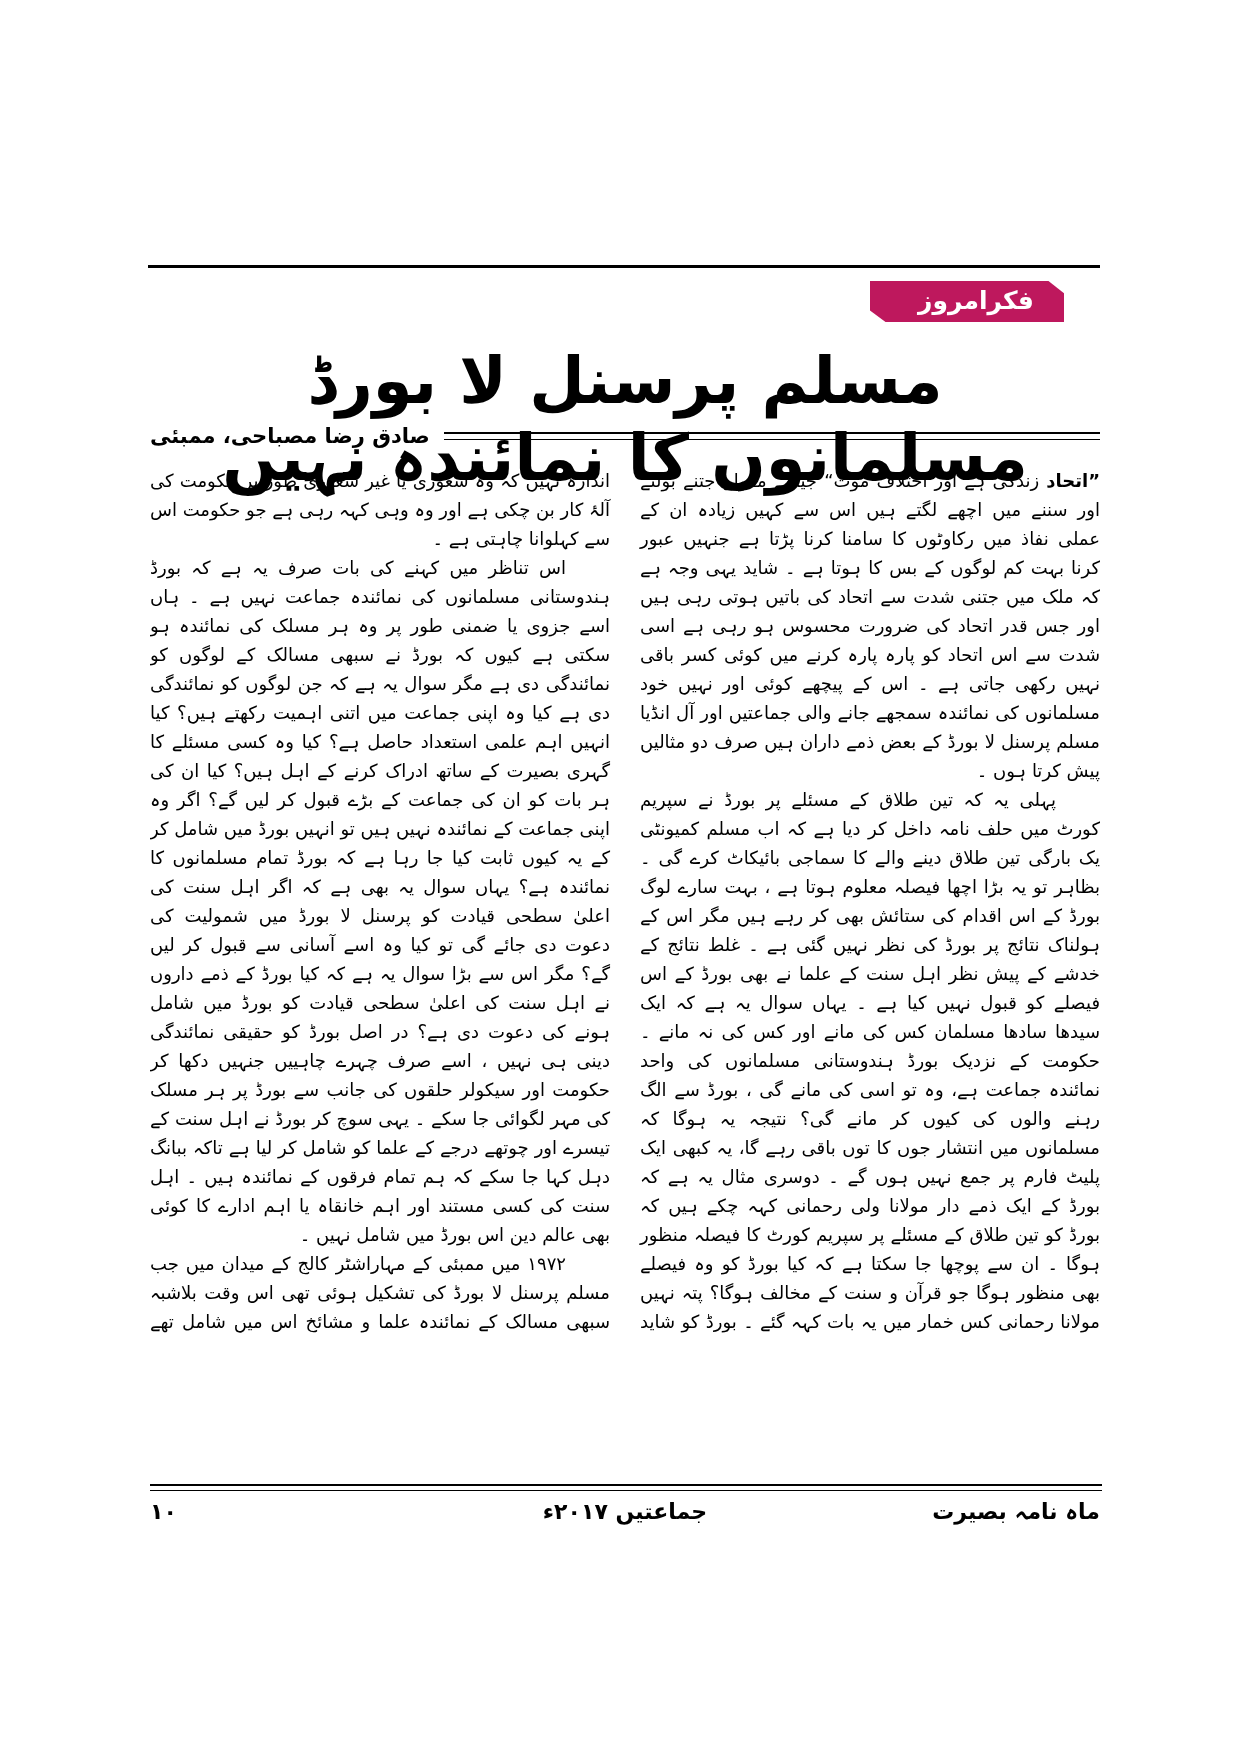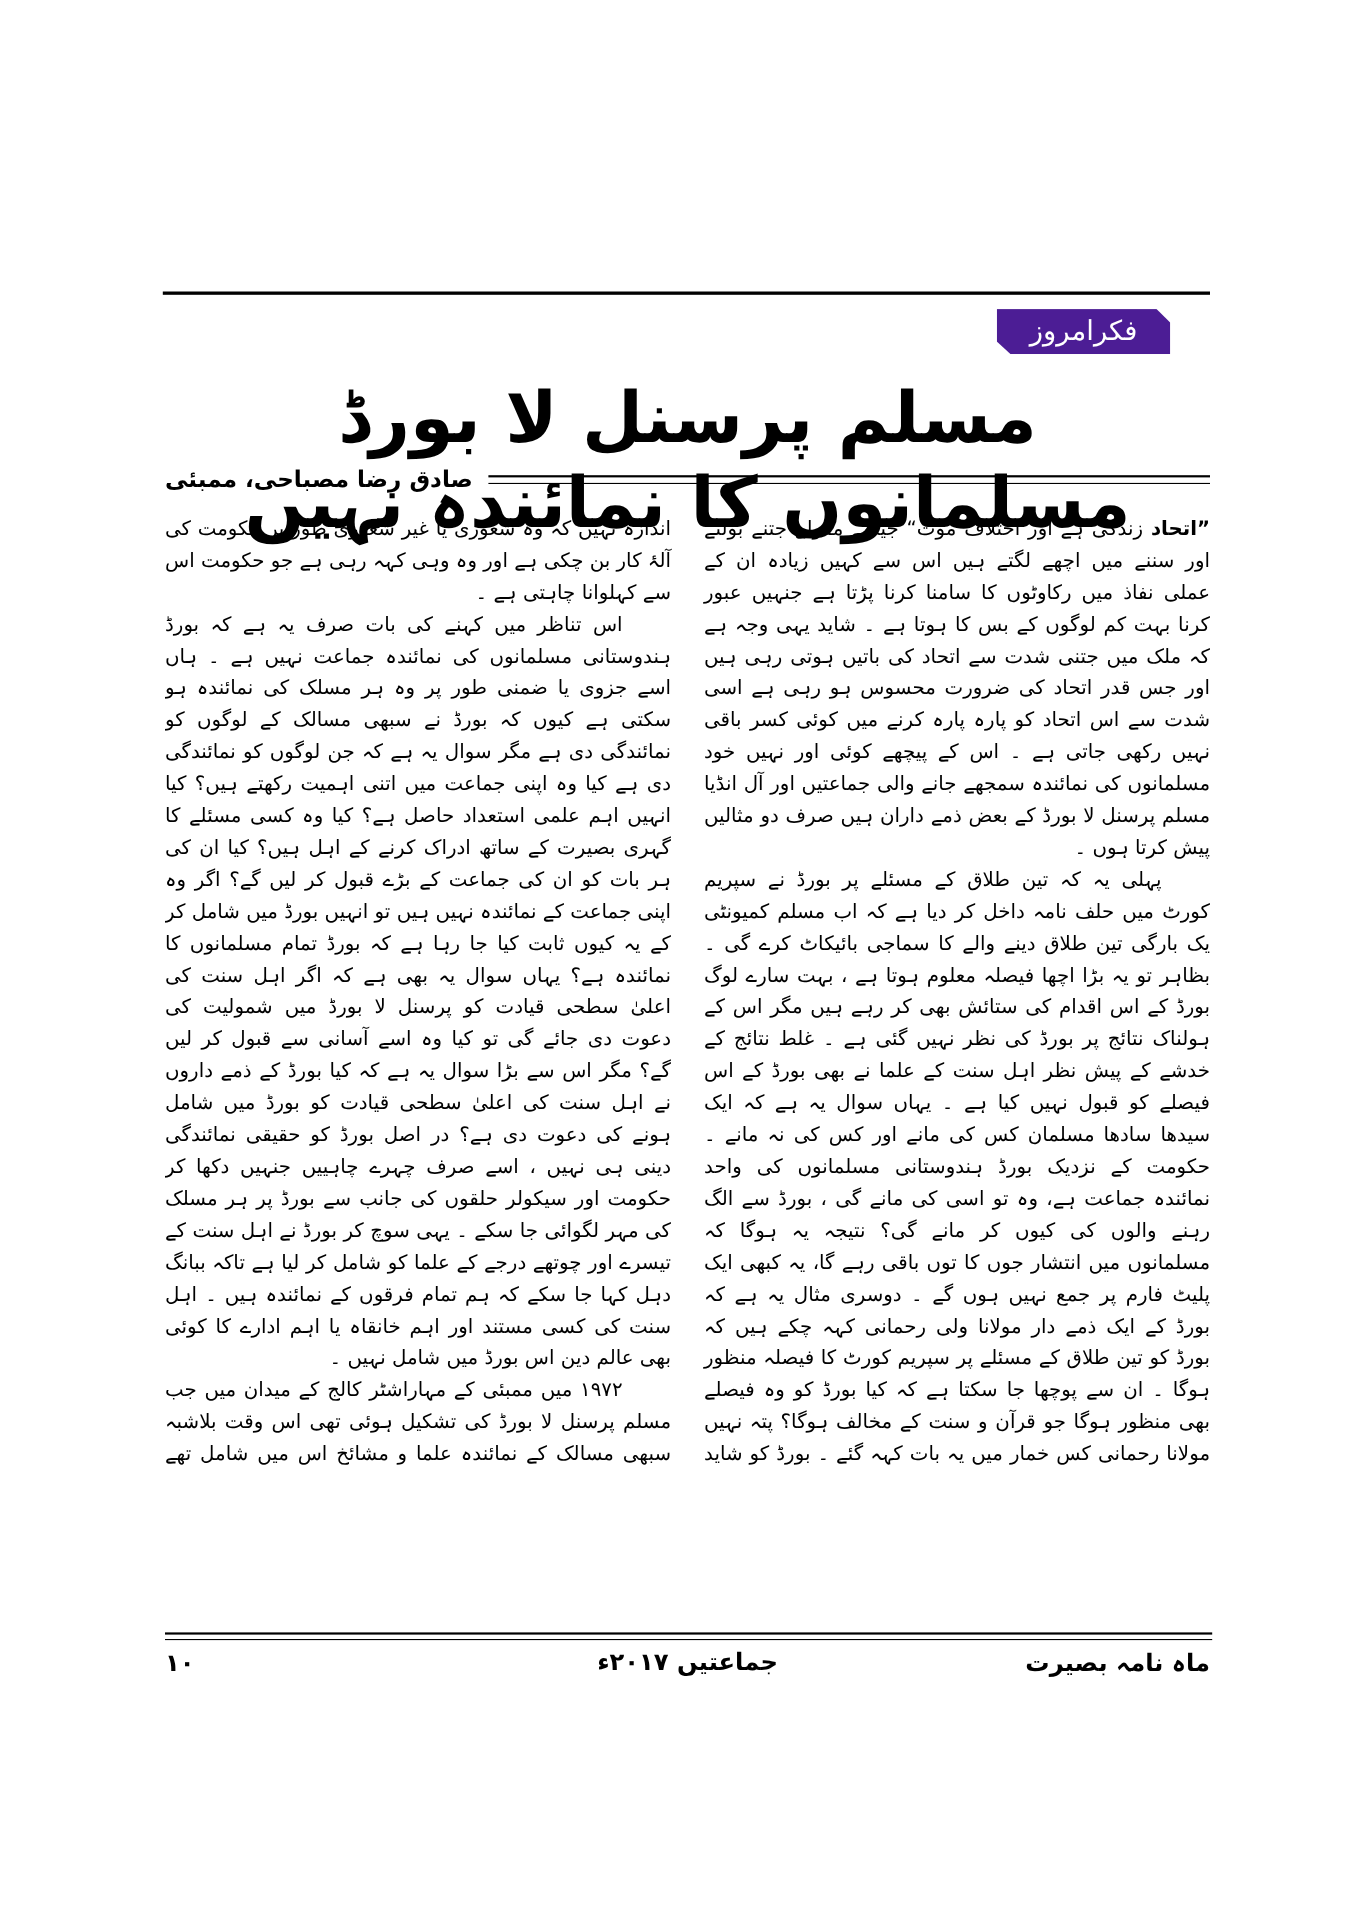--- a/index.html
+++ b/index.html
@@ -12,23 +12,23 @@
     color:#000;
     direction:rtl;
     overflow:hidden;
   }
   .top-rule{
     position:absolute;top:265px;left:148px;width:952px;
     border-top:3px solid #000;
   }
   .badge{
     position:absolute;top:281px;right:176px;
-    background:#4c1d95;color:#fff;
-    font-size:25px;font-weight:normal;
-    padding:5px 30px 7px 30px;
+    background:#be185d;color:#fff;
+    font-size:25px;font-weight:bold;
+    padding:5px 30px 7px 48px;
     clip-path:polygon(0 0, 92% 0, 100% 30%, 100% 100%, 8% 100%, 0 72%);
     letter-spacing:1px;
   }
   .title{
     position:absolute;top:300px;left:150px;width:950px;
     text-align:center;
     font-size:64px;font-weight:bold;
     line-height:1.2;
   }
   .byline{

